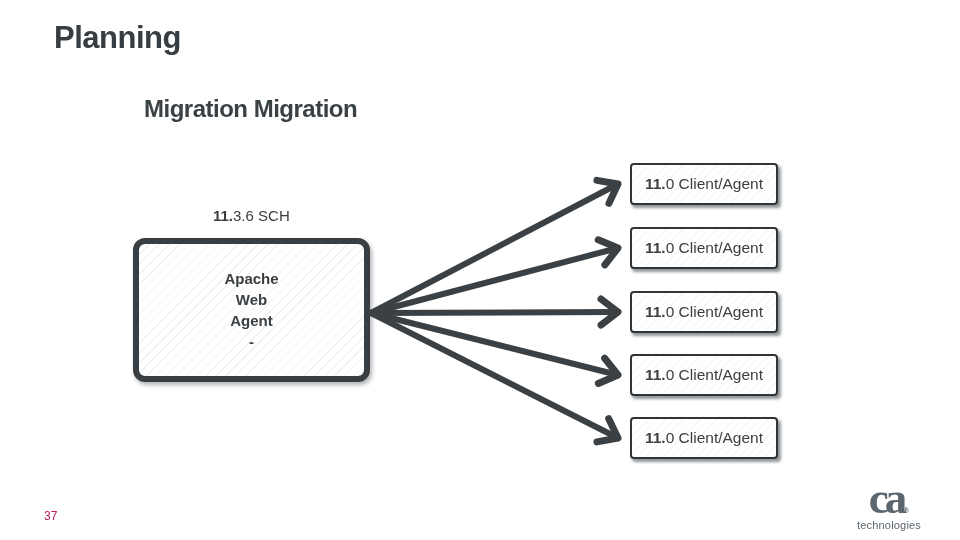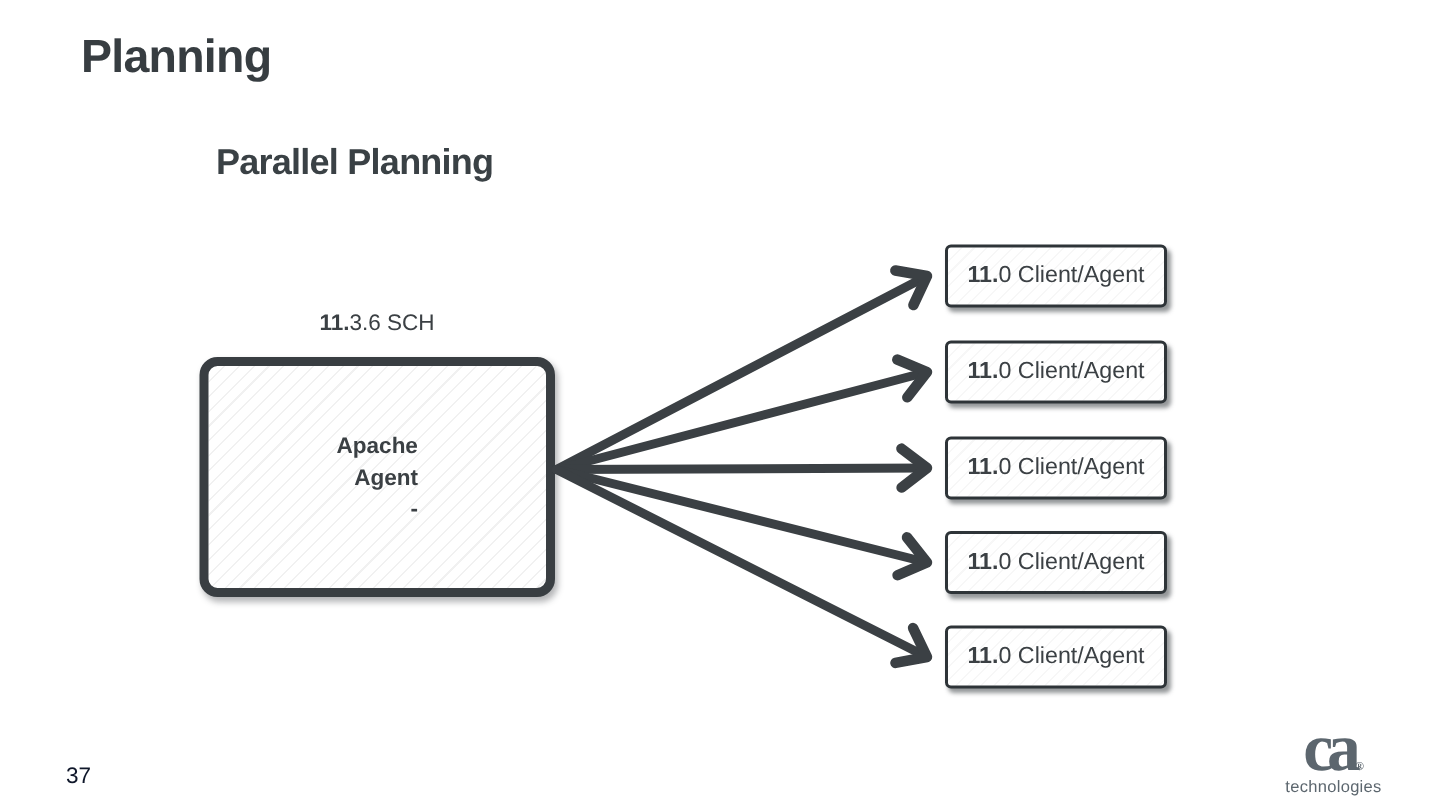--- a/index.html
+++ b/index.html
@@ -21,29 +21,29 @@
     position:absolute;left:144px;top:95px;
     font-size:24px;font-weight:bold;color:#3a4145;
     letter-spacing:-0.5px;margin:0;
   }
   .source-version{
     position:absolute;left:213px;top:207px;
     font-size:15px;color:#3b4044;
   }
   .source-box{
     position:absolute;left:133px;top:238px;
-    width:237px;height:160px;
+    width:237px;height:144px;
     box-sizing:border-box;
     border:6px solid #393e42;
     border-radius:12px;
     background-color:#ffffff;
     background-image:repeating-linear-gradient(135deg, rgba(0,0,0,0.055) 0px, rgba(0,0,0,0.055) 1px, transparent 1px, transparent 7px);
     box-shadow:2px 3px 4px rgba(40,44,48,0.35);
     display:flex;align-items:center;justify-content:center;
-    text-align:right;
+    text-align:center;
   }
   .source-box-text div{
     font-size:15px;font-weight:bold;line-height:21px;color:#3b4044;
   }
   .arrows{
     position:absolute;left:0;top:0;width:960px;height:540px;
     pointer-events:none;
   }
   .target{
     position:absolute;left:630px;width:148px;height:42px;
@@ -54,21 +54,21 @@
     background-image:repeating-linear-gradient(135deg, rgba(0,0,0,0.03) 0px, rgba(0,0,0,0.03) 1px, transparent 1px, transparent 6px);
     box-shadow:2.5px 3px 3px rgba(60,65,70,0.55);
     display:flex;align-items:center;justify-content:center;
     font-size:15.5px;color:#3b4044;
     white-space:pre;
   }
   .target b{font-weight:bold;}
   .t1{top:163px;} .t2{top:227px;} .t3{top:291px;} .t4{top:354px;} .t5{top:417px;}
   .page-number{
     position:absolute;left:44px;top:509px;
-    font-size:15px;color:#0f172a;
+    font-size:12px;color:#be185d;
   }
   .copyright{
     position:absolute;left:0;right:0;top:516px;
     text-align:center;
     font-size:9px;color:#6b747b;letter-spacing:0.3px;
   }
   .logo{
     position:absolute;left:845px;top:480px;width:88px;
     text-align:center;color:#5c666e;line-height:1;
   }
@@ -81,27 +81,28 @@
   .logo-sub{
     font-size:11px;letter-spacing:0.2px;margin-top:3px;
   }
 </style>
 </head>
 <body>
 
 <div class="slide">
 
   <h1 class="slide-title">Planning</h1>
-  <h2 class="slide-subtitle">Parallel Planning</h2>
+  <h2 class="slide-subtitle">Migration Migration</h2>
 
   <div class="source-version"><b>11.</b><span>3.6 SCH</span></div>
 
   <div class="source-box">
     <div class="source-box-text">
       <div>Apache</div>
+      <div>Web</div>
       <div>Agent</div>
       <div>-</div>
     </div>
   </div>
 
   <svg class="arrows" viewBox="0 0 960 540" aria-hidden="true">
     <defs>
       <marker id="chev" markerWidth="30" markerHeight="36" refX="22" refY="18" orient="auto" markerUnits="userSpaceOnUse">
         <polyline points="5,5 22,18 5,31" fill="none" stroke="#3b4044" stroke-width="7" stroke-linecap="round" stroke-linejoin="round"></polyline>
       </marker>

